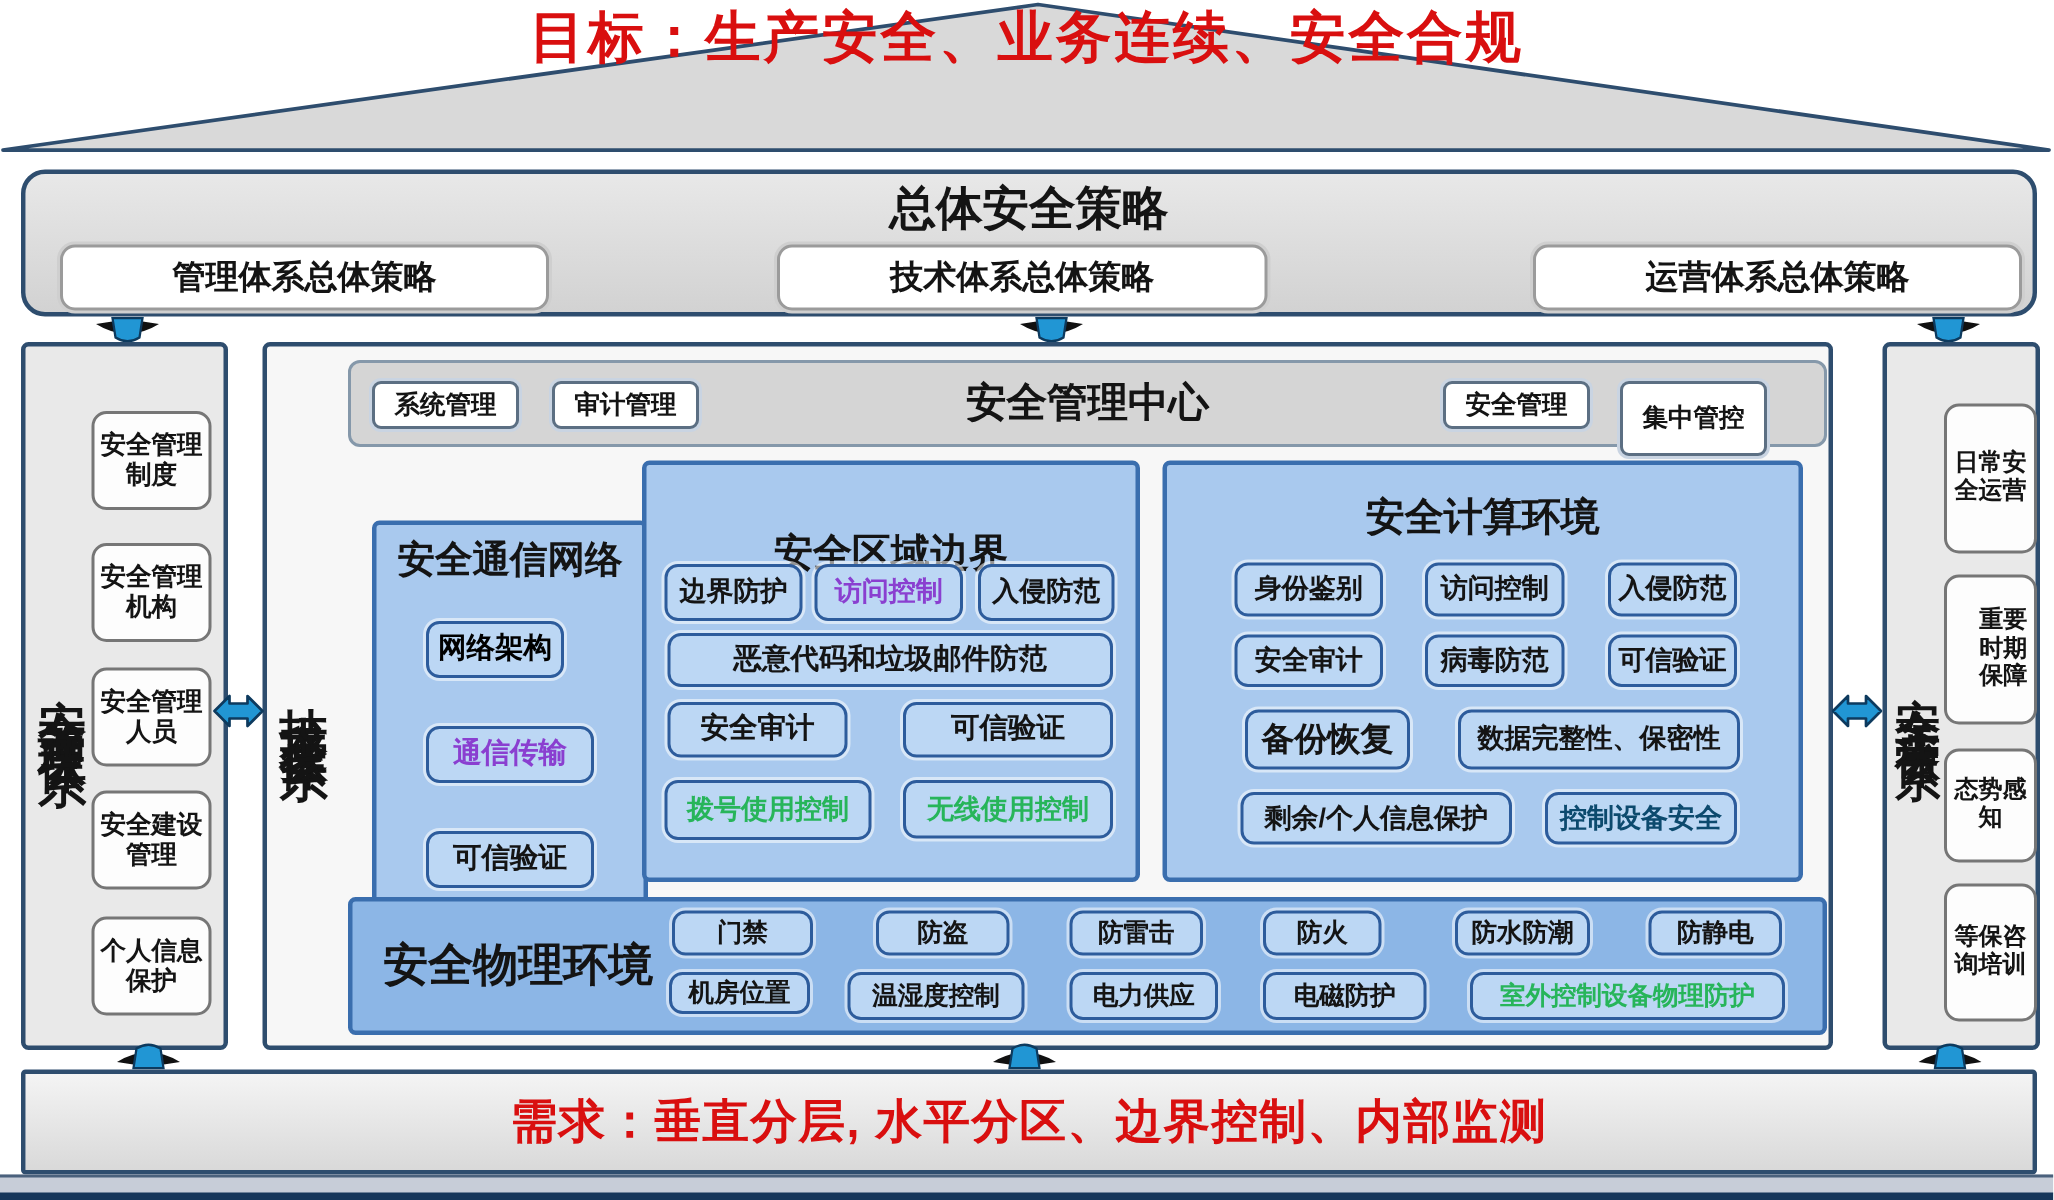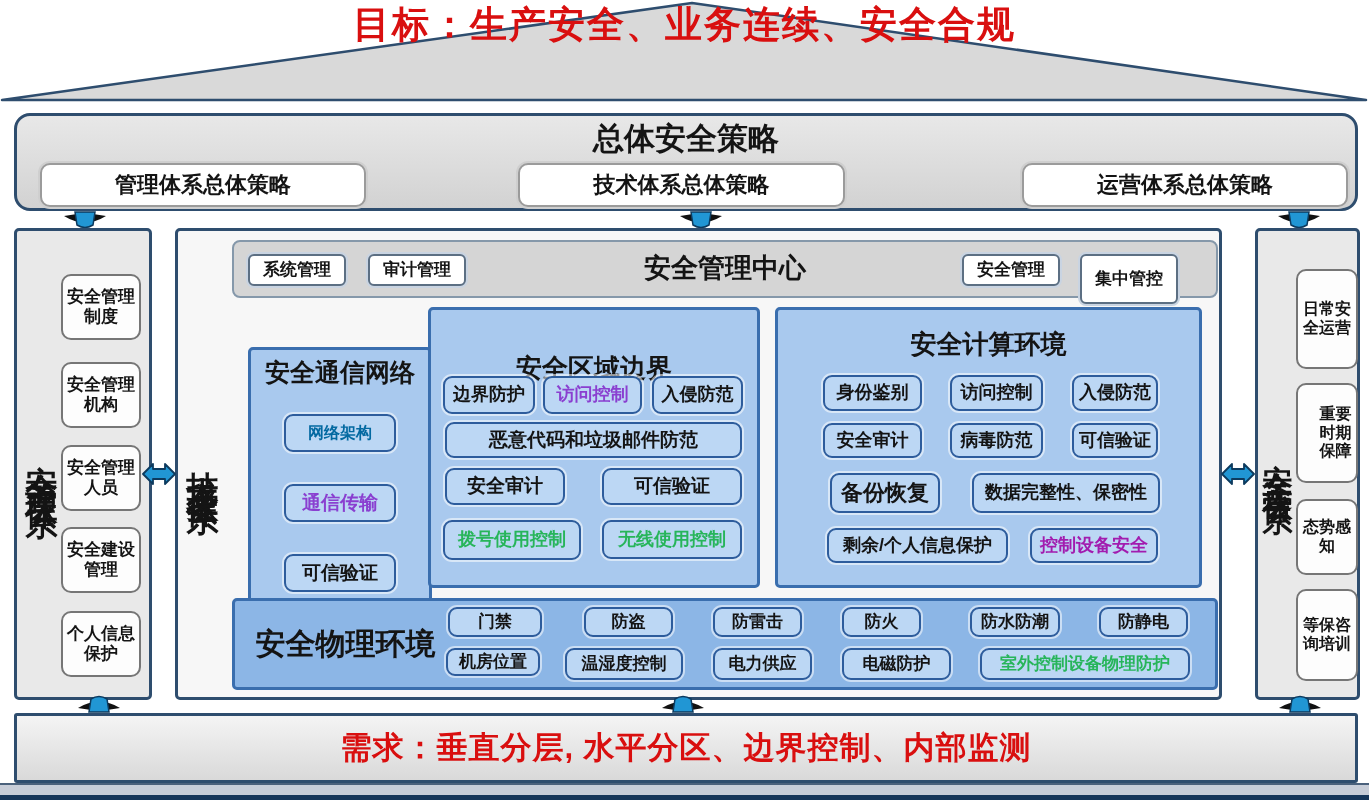--- a/index.html
+++ b/index.html
@@ -76,21 +76,21 @@
   <div class="abs" style="left:232px;top:240px;width:986px;height:58px;background:#d5d5d5;border:2px solid #8598aa;border-radius:8px;">
     <div class="abs box" style="left:0;top:0;width:100%;height:100%;font-size:27px;">安全管理中心</div>
     <div class="abs box smc-box" style="left:14px;top:12px;width:98px;height:32px;font-size:17px;">系统管理</div>
     <div class="abs box smc-box" style="left:134px;top:12px;width:98px;height:32px;font-size:17px;">审计管理</div>
     <div class="abs box smc-box" style="left:728px;top:12px;width:98px;height:32px;font-size:17px;">安全管理</div>
     <div class="abs box smc-box" style="left:846px;top:12px;width:98px;height:50px;font-size:17px;">集中管控</div>
   </div>
 
   <div class="abs panel" style="left:248px;top:307px;width:184px;height:281px;margin-top:40px;">
     <div class="panel-title" style="top:6px;font-size:25px;">安全通信网络</div>
-    <div class="abs box blue-box" style="left: 33px; top: 64px; width: 112px; height: 38px; font-size: 16px; color: #0369a1;">网络架构</div>
+    <div class="abs box blue-box" style="left: 33px; top: 64px; width: 92px; height: 38px; font-size: 19px; color: #000000;">网络架构</div>
     <div class="abs box blue-box" style="left: 33px; top: 134px; width: 112px; height: 38px; font-size: 19px; color: rgb(138, 63, 208);">通信传输</div>
     <div class="abs box blue-box" style="left: 33px; top: 204px; width: 112px; height: 38px; font-size: 19px; color: rgb(20, 20, 20);">可信验证</div>
   </div>
 
   <div class="abs panel" style="left:428px;top:307px;width:332px;height:281px;">
     <div class="panel-title" style="top:5px;font-size:26px;margin-top:36px;">安全区域边界</div>
     <div class="abs box blue-box" style="left: 12px; top: 66px; width: 92px; height: 38px; font-size: 18px; color: rgb(20, 20, 20);">边界防护</div>
     <div class="abs box blue-box" style="left: 112px; top: 66px; width: 99px; height: 38px; font-size: 18px; color: rgb(138, 63, 208);">访问控制</div>
     <div class="abs box blue-box" style="left: 221px; top: 66px; width: 91px; height: 38px; font-size: 18px; color: rgb(20, 20, 20);">入侵防范</div>
     <div class="abs box blue-box" style="left: 14px; top: 112px; width: 297px; height: 36px; font-size: 19px; color: rgb(20, 20, 20);">恶意代码和垃圾邮件防范</div>
@@ -104,21 +104,21 @@
     <div class="panel-title" style="top:5px;font-size:26px;margin-top:12px;">安全计算环境</div>
     <div class="abs box blue-box" style="left: 45px; top: 65px; width: 99px; height: 36px; font-size: 18px; color: rgb(20, 20, 20);">身份鉴别</div>
     <div class="abs box blue-box" style="left: 172px; top: 65px; width: 93px; height: 36px; font-size: 18px; color: rgb(20, 20, 20);">访问控制</div>
     <div class="abs box blue-box" style="left: 294px; top: 65px; width: 86px; height: 36px; font-size: 18px; color: rgb(20, 20, 20);">入侵防范</div>
     <div class="abs box blue-box" style="left: 45px; top: 113px; width: 99px; height: 35px; font-size: 18px; color: rgb(20, 20, 20);">安全审计</div>
     <div class="abs box blue-box" style="left: 172px; top: 113px; width: 93px; height: 35px; font-size: 18px; color: rgb(20, 20, 20);">病毒防范</div>
     <div class="abs box blue-box" style="left: 294px; top: 113px; width: 86px; height: 35px; font-size: 18px; color: rgb(20, 20, 20);">可信验证</div>
     <div class="abs box blue-box" style="left: 52px; top: 163px; width: 110px; height: 40px; font-size: 22px; color: rgb(20, 20, 20);">备份恢复</div>
     <div class="abs box blue-box" style="left: 194px; top: 163px; width: 188px; height: 40px; font-size: 18px; color: rgb(20, 20, 20);">数据完整性、保密性</div>
     <div class="abs box blue-box" style="left: 49px; top: 218px; width: 181px; height: 35px; font-size: 18px; color: rgb(20, 20, 20);">剩余/个人信息保护</div>
-    <div class="abs box blue-box" style="left: 252px; top: 218px; width: 128px; height: 35px; font-size: 18px; color: #a21caf;">控制设备安全</div>
+    <div class="abs box blue-box" style="left: 252px; top: 218px; width: 128px; height: 35px; font-size: 18px; color: #0c4a6e;">控制设备安全</div>
   </div>
 
   <div class="abs" style="left:232px;top:598px;width:986px;height:92px;background:#8cb6e6;border:3px solid #3a6eae;border-radius:5px;">
     <div class="abs box" style="left:8px;top:0;width:205px;height:100%;font-size:30px;">安全物理环境</div>
     <div class="abs box blue-box" style="left: 213px; top: 6px; width: 94px; height: 30px; font-size: 17px; color: rgb(20, 20, 20);">门禁</div>
     <div class="abs box blue-box" style="left: 349px; top: 6px; width: 89px; height: 30px; font-size: 17px; color: rgb(20, 20, 20);">防盗</div>
     <div class="abs box blue-box" style="left: 478px; top: 6px; width: 89px; height: 30px; font-size: 17px; color: rgb(20, 20, 20);">防雷击</div>
     <div class="abs box blue-box" style="left: 607px; top: 6px; width: 79px; height: 30px; font-size: 17px; color: rgb(20, 20, 20);">防火</div>
     <div class="abs box blue-box" style="left: 735px; top: 6px; width: 90px; height: 30px; font-size: 17px; color: rgb(20, 20, 20);">防水防潮</div>
     <div class="abs box blue-box" style="left: 864px; top: 6px; width: 89px; height: 30px; font-size: 17px; color: rgb(20, 20, 20);">防静电</div>

